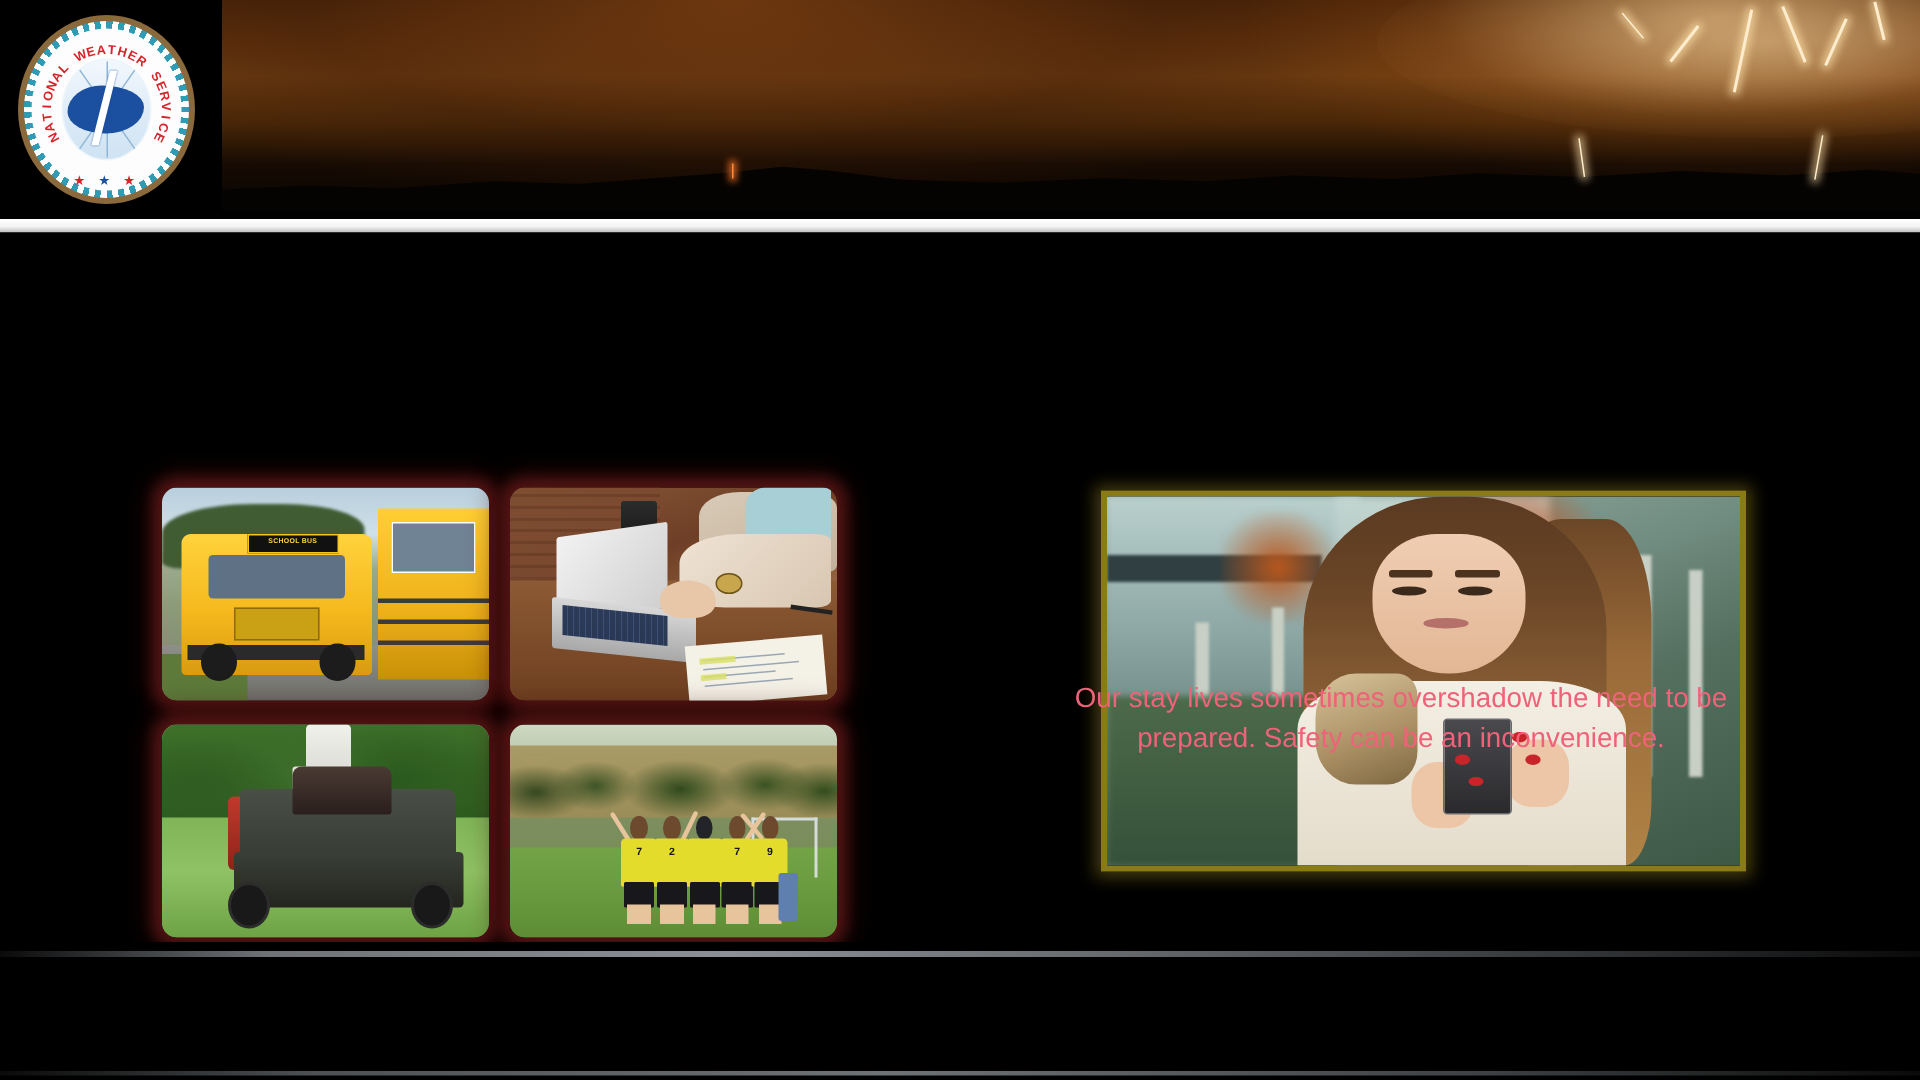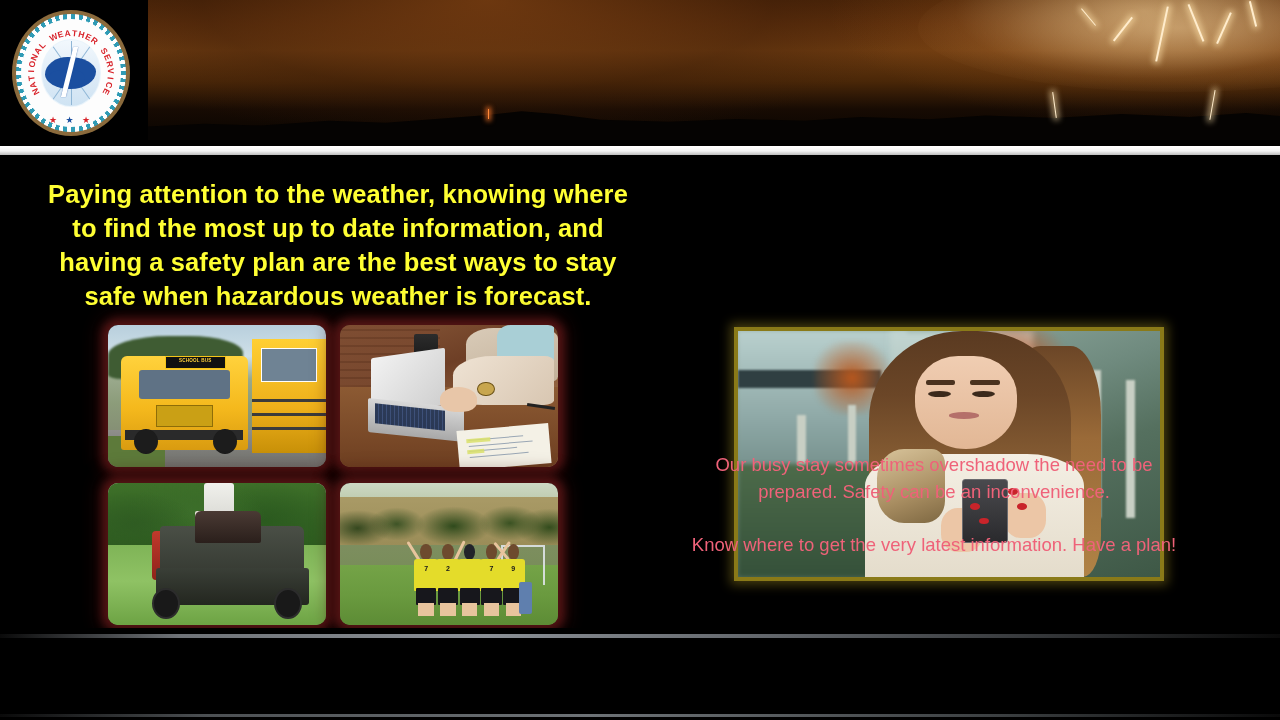--- a/index.html
+++ b/index.html
@@ -250,26 +250,20 @@
         <div class="seal-lightning"></div>
       </div>
     </div>
 
   </div>
 
   <div id="divider-white"></div>
 
   <div id="body">
 
-    <div id="lead-text">
-      <div>Paying attention to the weather, knowing where</div>
-      <div>to find the most up to date information, and</div>
-      <div>having a safety plan are the best ways to stay</div>
-      <div>safe when hazardous weather is forecast.</div>
-    </div>
 
     <div id="photo-grid">
 
       <div class="thumb p1">
         <div class="ph">
           <div class="bus-sky"></div>
           <div class="bus-trees"></div>
           <div class="bus-road"></div>
           <div class="bus-grass"></div>
           <div class="bus-right"></div>
@@ -410,25 +404,22 @@
         <div class="h-phone"></div>
         <div class="h-nail" style="left:55%;top:70%;"></div>
         <div class="h-nail" style="left:57%;top:76%;"></div>
         <div class="h-nail" style="left:64%;top:64%;"></div>
         <div class="h-nail" style="left:66%;top:70%;"></div>
       </div>
     </div>
 
     <div id="right-text">
       <div class="blk">
-        <div>Our busy stay sometimes overshadow the need to be</div>
+        <div>Our stay lives sometimes overshadow the need to be</div>
         <div>prepared. Safety can be an inconvenience.</div>
-      </div>
-      <div class="blk">
-        <div>Know where to get the very latest information.  Have a plan!</div>
       </div>
     </div>
 
   </div>
 
   <div id="footer">
     <div id="foot-rule-top"></div>
 
     <div id="foot-rule-bot"></div>
   </div>

